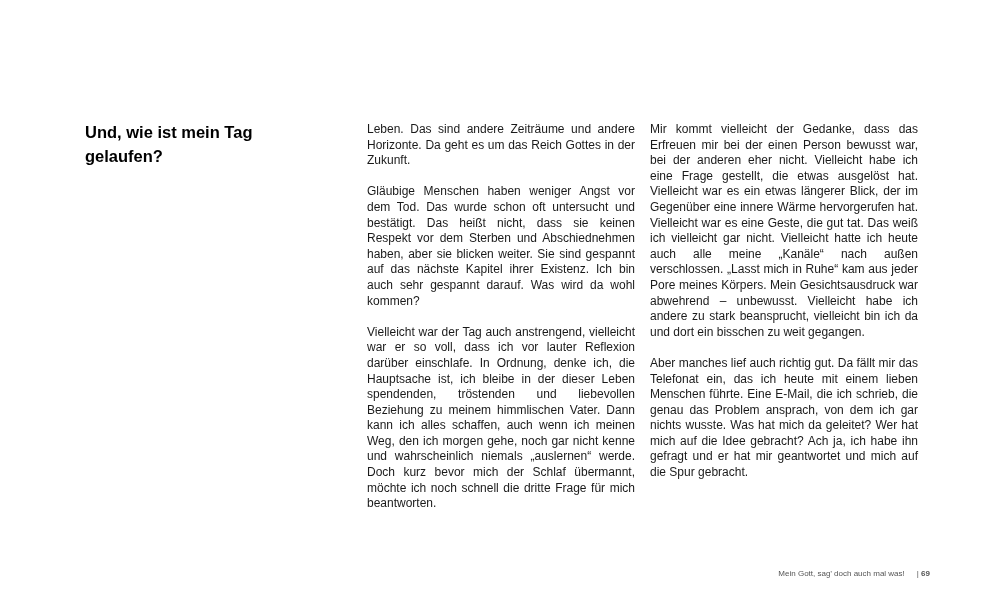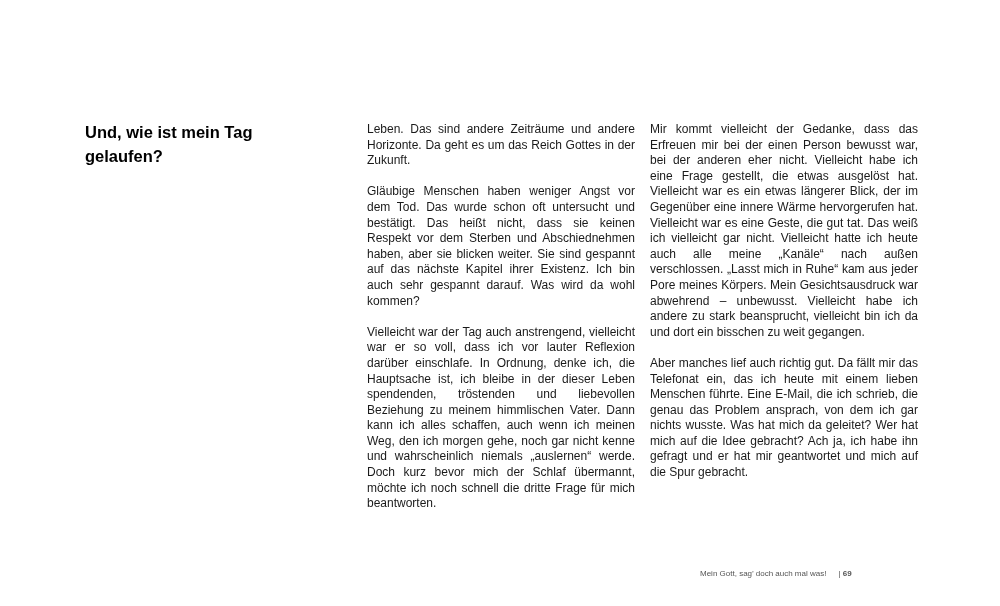--- a/index.html
+++ b/index.html
@@ -5,21 +5,21 @@
   html, body { margin: 0; padding: 0; background: #ffffff; }
   body { width: 1000px; height: 606px; position: relative; overflow: hidden;
          font-family: "Liberation Sans", sans-serif; color: #1a1a1a; }
   .heading { position: absolute; left: 85px; top: 120px; width: 230px;
              font-size: 16.5px; font-weight: bold; color: #000000; line-height: 24px; }
   .col { position: absolute; top: 122px; width: 268px; font-size: 12px;
          line-height: 15.6px; text-align: justify; hyphens: manual; }
   .col p { margin: 0 0 15.6px 0; }
   .col-left { left: 367px; }
   .col-right { left: 650px; }
-  .footer { position: absolute; top: 569px; left: 700px; width: 230px; text-align: left;
+  .footer { position: absolute; top: 569px; left: 700px; width: 230px; text-align: right;
             font-size: 8px; color: #555; }
   .footer .sep { margin-left: 12px; color: #555; }
   .footer .page { font-weight: bold; }
 </style>
 </head>
 <body>
 
 <div class="heading">Und, wie ist mein Tag gelaufen?</div>
 
 <div class="col col-left">

